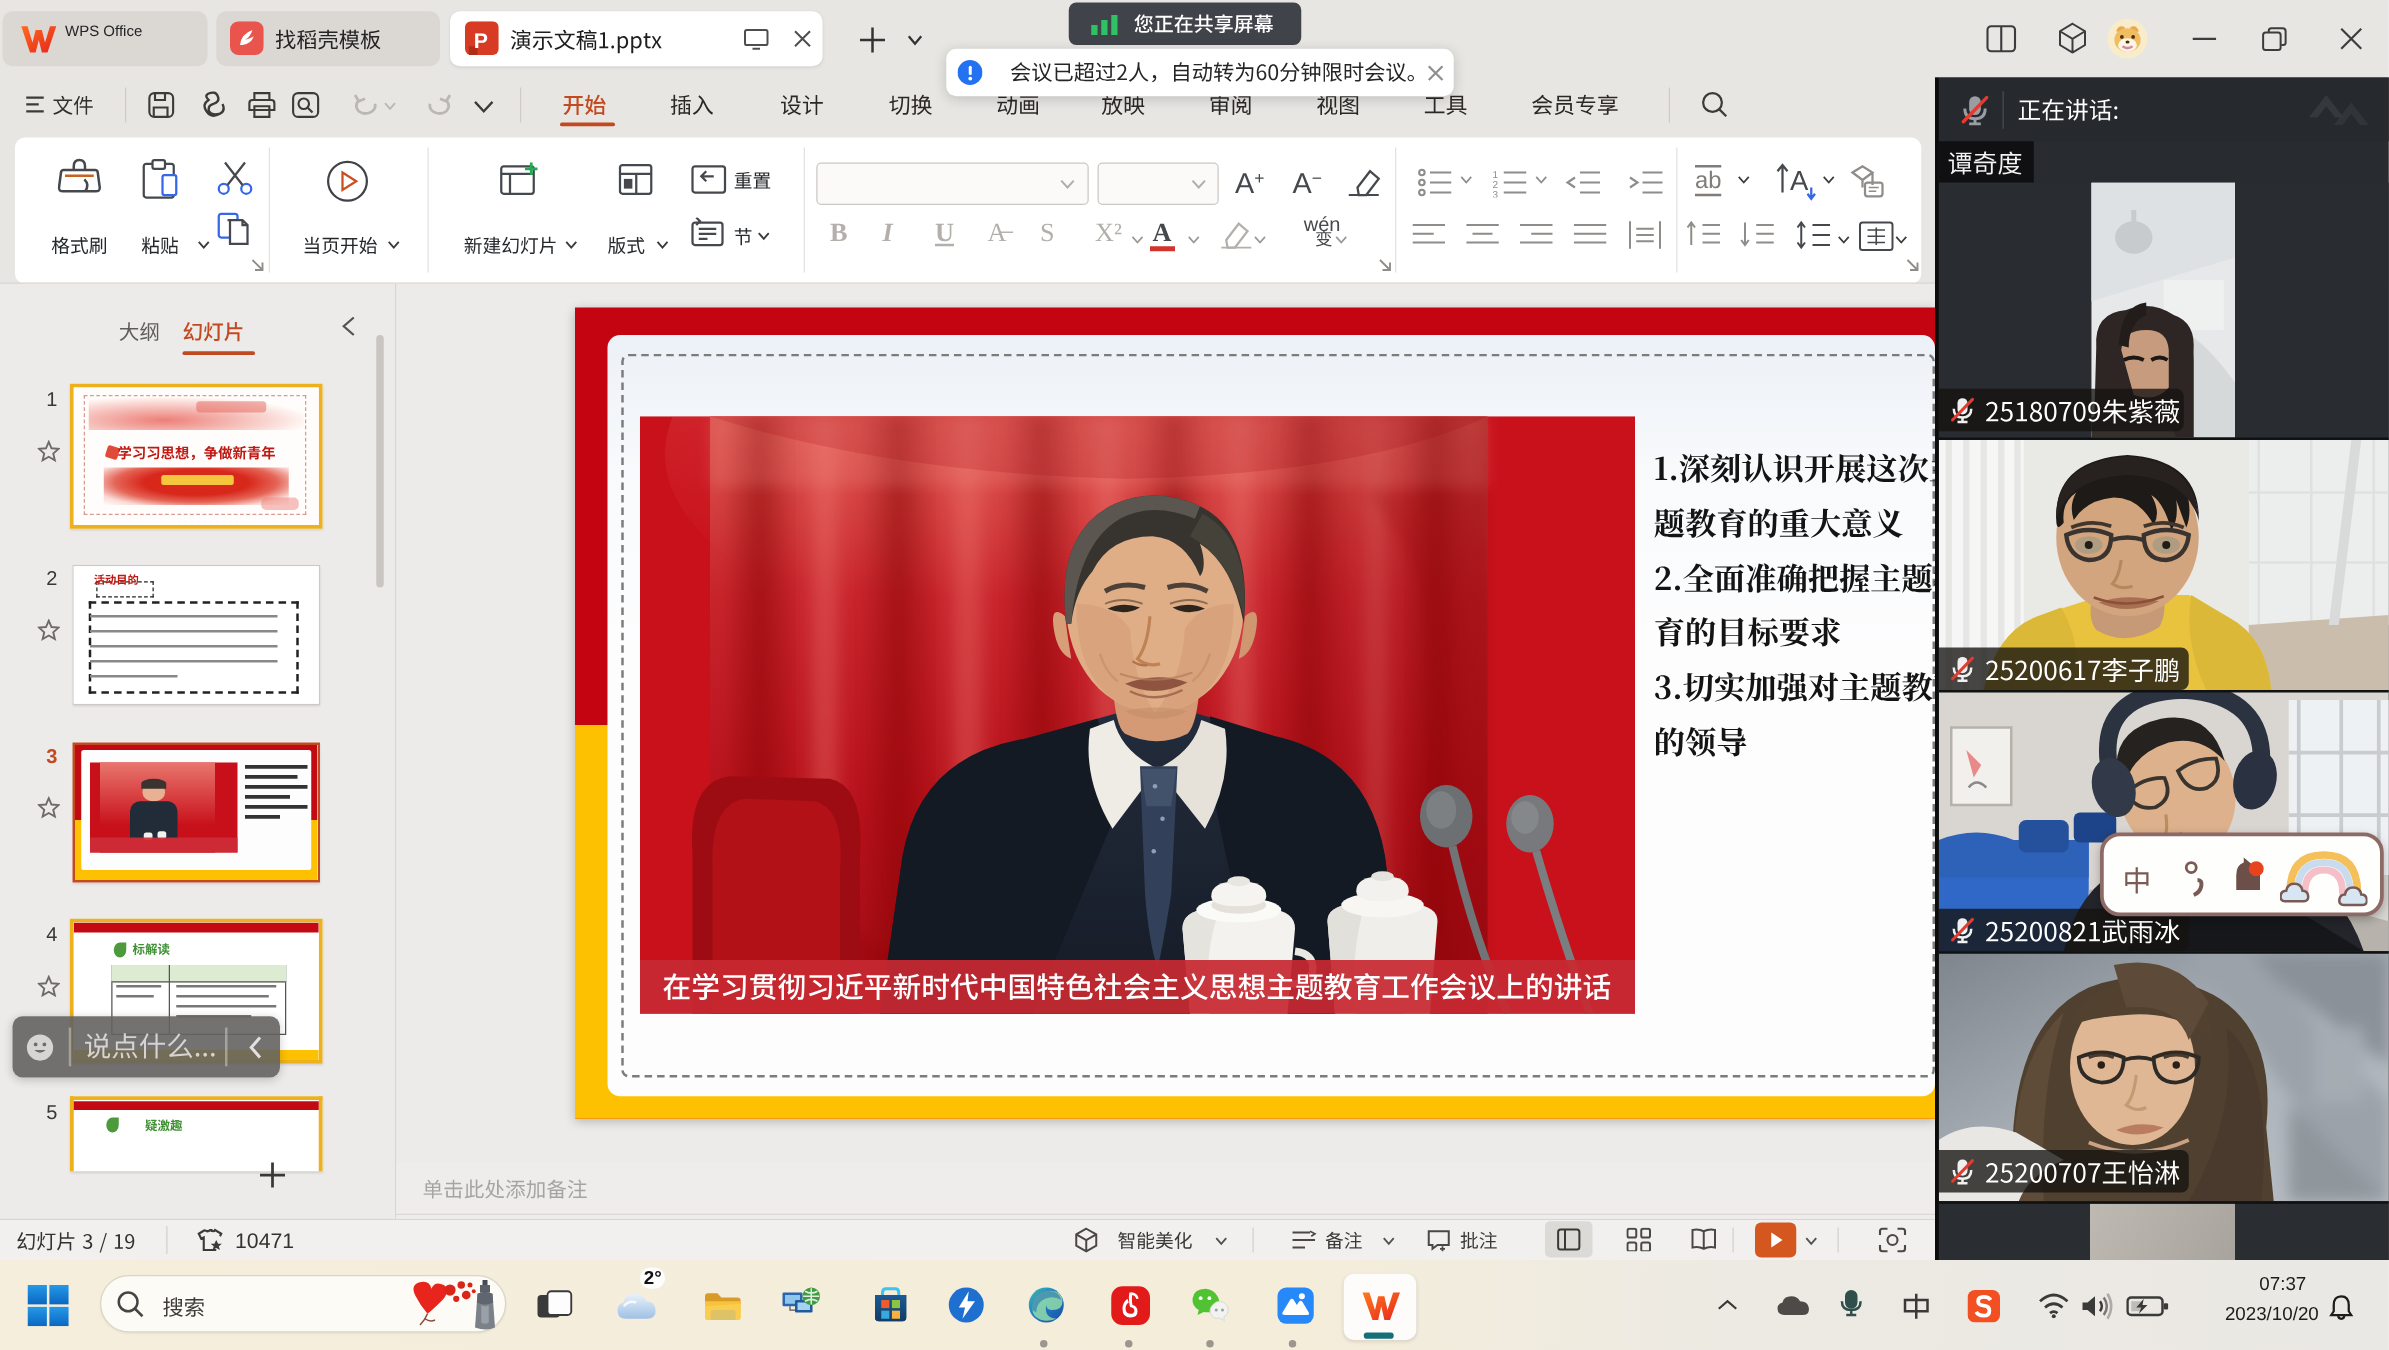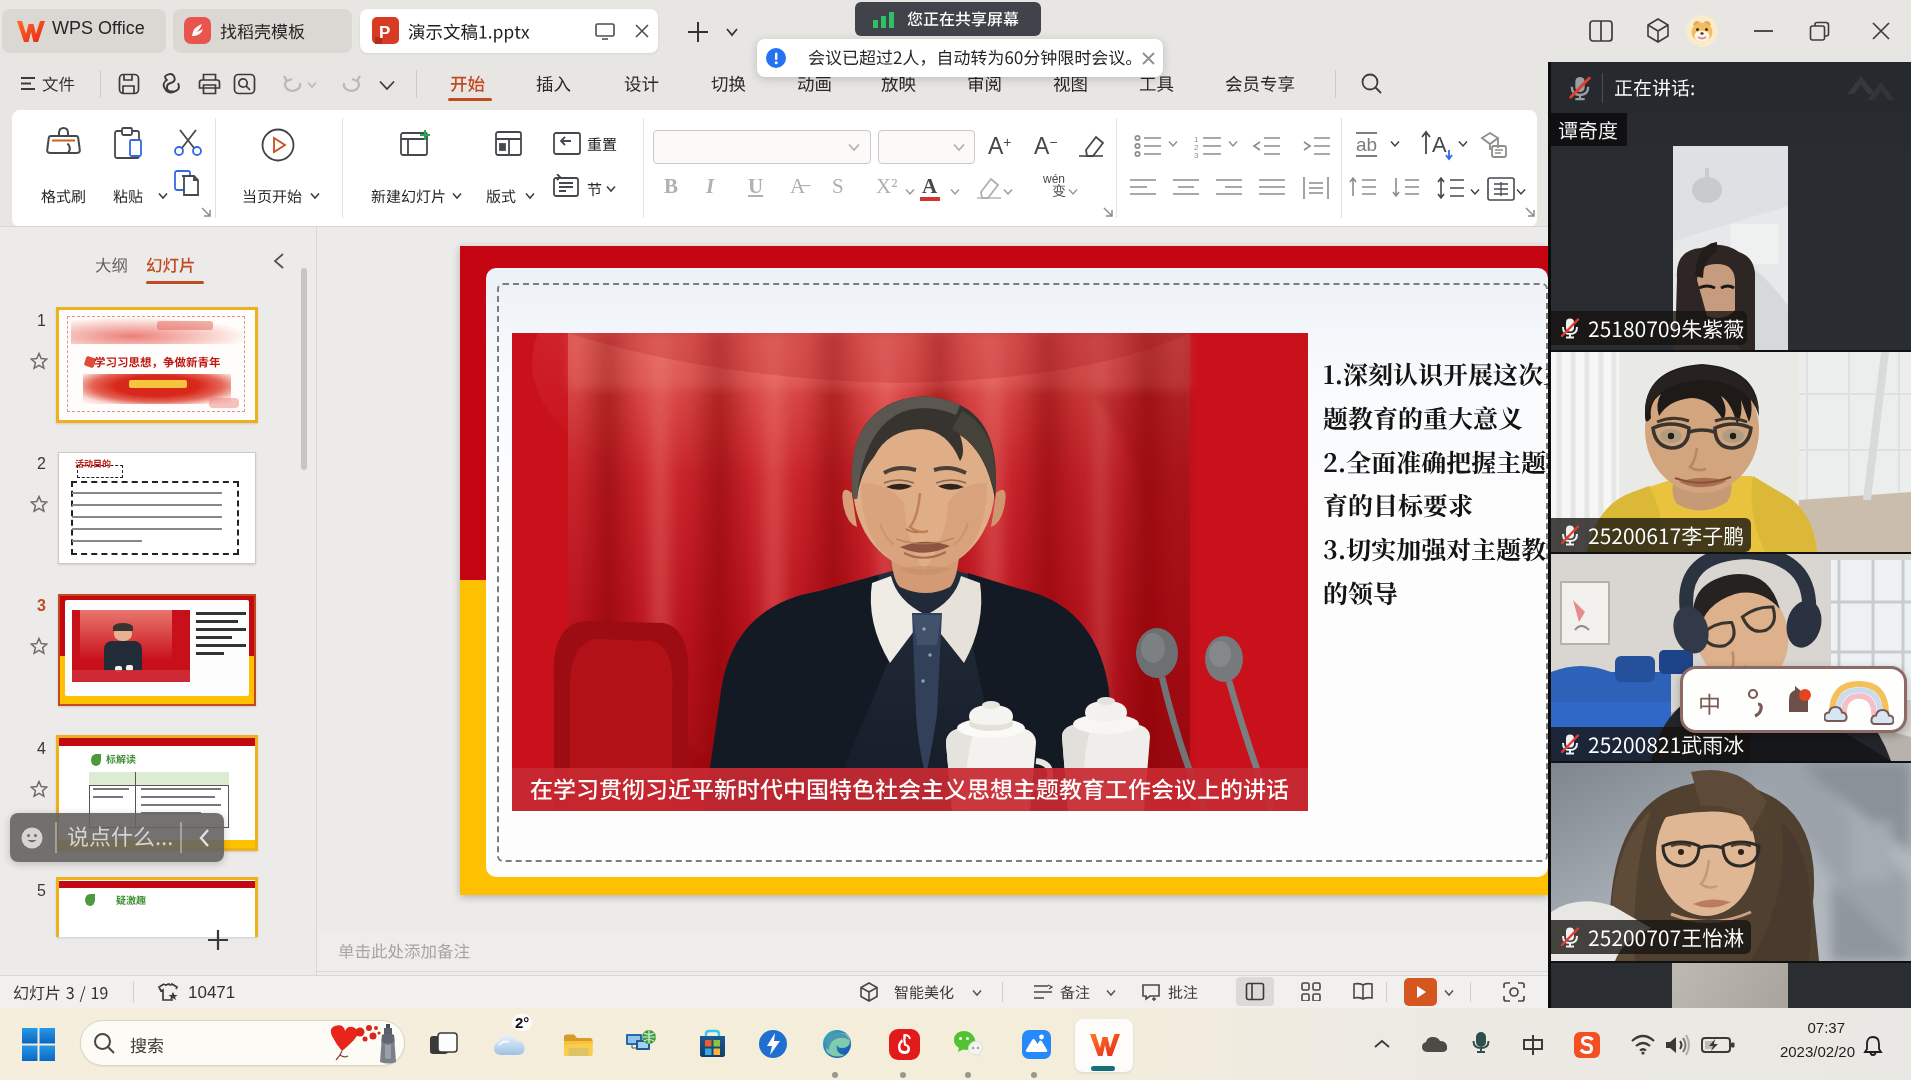--- a/index.html
+++ b/index.html
@@ -11,21 +11,21 @@
 <div style="position:absolute;left:360px;top:9px;width:298px;height:44px;background:#ffffff;border-radius:8px;box-shadow:0 1px 3px rgba(0,0,0,0.08);"></div>
 <svg class="abs" style="left:16px;top:17px" width="30" height="28" viewBox="0 0 30 28">
     <defs>
       <linearGradient id="wg" x1="0" y1="0" x2="1" y2="1">
         <stop offset="0" stop-color="#ff6a1e"></stop>
         <stop offset="1" stop-color="#e6261d"></stop>
       </linearGradient>
     </defs>
     <path d="M1 4 L8 25 H12.5 L15 15 L17.5 25 H22 L29 4 H24 L20 17 L17.5 7 H12.5 L10 17 L6 4 Z" fill="url(#wg)"></path>
   </svg>
-<div class="abs" style="left:52px;top:18px;font-size:18px;color:#252525;">WPS Office</div>
+<div class="abs" style="left:52px;top:18px;font-size:12px;color:#252525;">WPS Office</div>
 <svg class="abs" style="left:184px;top:17px" width="27" height="27">
     <rect x="0" y="0" width="27" height="27" rx="7" fill="#e9554d"></rect>
     <path d="M8 19 Q9 10 18 7 Q16 13 12 15 Q16 14 19 12 Q17 18 10 19 Z" fill="#fff"></path>
   </svg>
 <svg style="position:absolute;left:220.0px;top:21.0px;overflow:visible" width="85" height="21">
     <g fill="#252525" transform="translate(0,17.0)">
       <g transform="translate(0.0,0)">
         <path d="M11.5 -13.2C12.3 -12.5 13.3 -11.4 13.8 -10.7L14.8 -11.4C14.3 -12.1 13.3 -13.2 12.5 -13.9L11.5 -13.2ZM3.2 -14.3L3.2 -10.8L0.8 -10.8L0.8 -9.7L3.2 -9.7L3.2 -6C2.2 -5.7 1.3 -5.5 0.6 -5.3L1 -4L3.2 -4.7L3.2 -0.2C3.2 -0 3.1 0 2.9 0.1C2.7 0.1 1.9 0.1 1.1 0C1.3 0.4 1.5 0.9 1.5 1.2C2.7 1.2 3.4 1.2 3.8 1C4.3 0.8 4.5 0.5 4.5 -0.2L4.5 -5.1L6.7 -5.8L6.6 -6.9L4.5 -6.3L4.5 -9.7L6.5 -9.7L6.5 -10.8L4.5 -10.8L4.5 -14.3L3.2 -14.3ZM14.1 -7.9C13.5 -6.6 12.7 -5.3 11.7 -4.2C11.3 -5.4 11 -7 10.8 -8.7L16 -9.2L15.9 -10.4L10.6 -9.9C10.5 -11.2 10.4 -12.7 10.3 -14.2L9 -14.2C9.1 -12.6 9.2 -11.2 9.3 -9.7L6.7 -9.5L6.9 -8.3L9.5 -8.5C9.7 -6.4 10.1 -4.6 10.6 -3.1C9.3 -1.9 7.8 -0.8 6.2 -0.2C6.6 0 7 0.4 7.2 0.8C8.6 0.2 9.9 -0.8 11.1 -1.8C11.9 0 13.1 1.2 14.6 1.3C15.5 1.3 16.1 0.5 16.5 -2.3C16.2 -2.4 15.7 -2.7 15.4 -3C15.3 -1.1 15 -0.2 14.5 -0.2C13.6 -0.3 12.8 -1.3 12.1 -2.8C13.4 -4.2 14.4 -5.7 15.1 -7.3L14.1 -7.9Z"></path>
       </g>
       <g transform="translate(17.0,0)">
@@ -551,21 +551,21 @@
     <path d="M10 18 L20 5 L27 11 L17 24 L11 24 Z"></path>
     <path d="M3 24 H27" stroke-width="1.6"></path>
   </svg>
 <div class="abs" style="left:664px;top:174px;width:420px;font-size:21px;color:#b3b0ac;font-family:Liberation Serif;font-weight:bold;"><span style="display:inline-block;width:42px">B</span><i style="display:inline-block;width:42px">I</i><span style="display:inline-block;width:42px;text-decoration:underline">U</span><span style="font-weight:normal"><span style="display:inline-block;width:42px">A̶</span><span style="display:inline-block;width:44px">S</span><span style="display:inline-block;width:42px">X²</span></span></div>
 <div class="abs" style="left:922px;top:174px;font-size:21px;color:#45494d;font-family:Liberation Serif;font-weight:bold;">A</div>
 <div style="position:absolute;left:920px;top:197px;width:20px;height:4px;background:#d0342c;"></div>
 <svg class="abs" style="left:975px;top:176px" width="30" height="26" fill="none" stroke="#b3b0ac" stroke-width="1.8">
     <path d="M6 16 L16 3 L23 9 L13 22 L7 22 Z"></path>
     <path d="M2 22 H26" stroke-width="1.4"></path>
   </svg>
-<div class="abs" style="left:1043px;top:172px;font-size:12px;color:#45494d;font-family:Liberation Sans">wén</div>
+<div class="abs" style="left:1043px;top:172px;font-size:16px;color:#45494d;font-family:Liberation Sans">wén</div>
 <svg style="position:absolute;left:1052.0px;top:182.0px;overflow:visible" width="14" height="18">
     <g fill="#45494d" transform="translate(0,14.0)">
       <g transform="translate(0.0,0)">
         <path d="M3.1 -8.8C2.7 -7.8 2 -6.8 1.2 -6.1C1.5 -6 1.9 -5.7 2.1 -5.6C2.8 -6.3 3.6 -7.4 4.1 -8.5L3.1 -8.8ZM9.7 -8.3C10.5 -7.5 11.5 -6.3 12 -5.5L12.9 -6.1C12.4 -6.8 11.4 -7.9 10.5 -8.7L9.7 -8.3ZM6 -11.6C6.3 -11.2 6.6 -10.7 6.8 -10.3L1 -10.3L1 -9.4L4.9 -9.4L4.9 -5.1L5.9 -5.1L5.9 -9.4L8.1 -9.4L8.1 -5.2L9.1 -5.2L9.1 -9.4L13 -9.4L13 -10.3L7.9 -10.3C7.8 -10.8 7.4 -11.4 7.1 -11.9L6 -11.6ZM1.9 -4.8L1.9 -3.8L3 -3.8C3.7 -2.7 4.7 -1.8 5.9 -1C4.4 -0.4 2.6 -0 0.7 0.2C0.9 0.5 1.2 0.9 1.2 1.1C3.3 0.8 5.2 0.3 7 -0.5C8.6 0.3 10.6 0.9 12.8 1.1C12.9 0.9 13.2 0.5 13.4 0.2C11.4 0 9.6 -0.4 8.1 -1C9.5 -1.9 10.7 -2.9 11.5 -4.3L10.8 -4.8L10.7 -4.8L1.9 -4.8ZM4.1 -3.8L9.9 -3.8C9.2 -2.9 8.2 -2.1 7 -1.5C5.8 -2.1 4.9 -2.9 4.1 -3.8Z"></path>
       </g>
     </g>
   </svg>
 <svg class="abs" style="left:905px;top:188px" width="10" height="8" stroke="#9b9894" stroke-width="1.4" fill="none">
     <path d="M1 1.5 L5 6 L9 1.5"></path>
   </svg>
@@ -2013,15 +2013,15 @@
       <path d="M22 2 Q28 12 22 22" opacity="0.35"></path>
     </g>
   </svg>
 <svg class="abs" style="left:1701px;top:1035px;z-index:61" width="34" height="20">
     <rect x="1" y="3" width="28" height="14" rx="3" fill="none" stroke="#3a3a38" stroke-width="2"></rect>
     <rect x="30" y="7.5" width="3.5" height="5" rx="1" fill="#3a3a38"></rect>
     <path d="M14 4 L8 11 H12 L10 16 L17 9 H13 Z" fill="#3a3a38"></path>
     <rect x="4" y="6" width="8" height="8" fill="#3a3a38" opacity="0.25"></rect>
   </svg>
 <div class="abs" style="left:1779px;top:1019px;width:66px;text-align:right;font-size:15px;color:#1d1d1b;z-index:61;">07:37</div>
-<div class="abs" style="left:1765px;top:1043px;width:90px;text-align:right;font-size:15px;color:#1d1d1b;z-index:61;">2023/02/20</div>
+<div class="abs" style="left:1765px;top:1043px;width:90px;text-align:right;font-size:15px;color:#1d1d1b;z-index:61;">2023/10/20</div>
 <svg class="abs" style="left:1862px;top:1034px;z-index:61" width="22" height="24" fill="none" stroke="#1d1d1b" stroke-width="1.8">
     <path d="M11 3 Q17 3 17 10 V15 L19 18 H3 L5 15 V10 Q5 3 11 3 Z M8.5 18 Q8.5 21 11 21 Q13.5 21 13.5 18"></path>
   </svg>
 </body></html>

